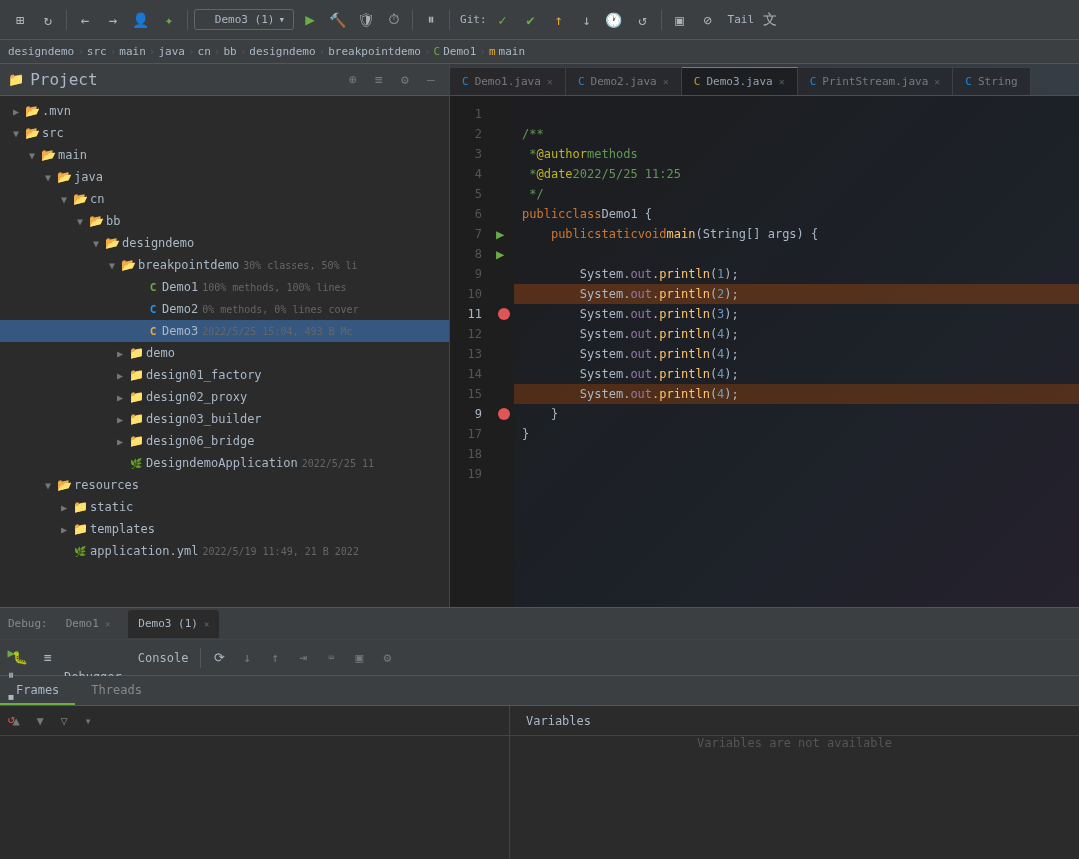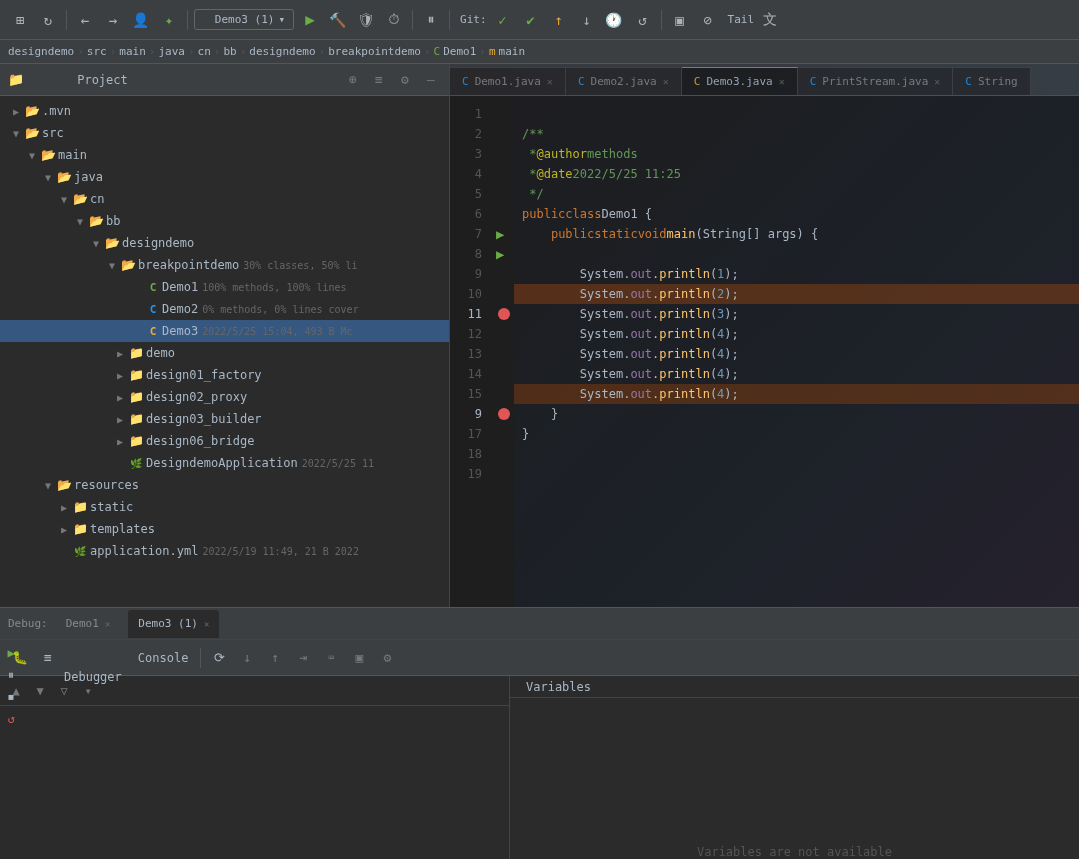--- a/index.html
+++ b/index.html
@@ -92,24 +92,23 @@
     #project-header {
       height: 32px;
       background: #3c3f41;
       display: flex;
       align-items: center;
       padding: 0 8px;
       gap: 6px;
       border-bottom: 1px solid #555;
     }
     .proj-title {
-      font-size: 12px;
+      font-size: 16px;
       color: #a9b7c6;
       flex: 1;
-      margin-left: 47px;
     }
     .proj-icon-btn {
       width: 20px;
       height: 20px;
       display: flex;
       align-items: center;
       justify-content: center;
       cursor: pointer;
       color: #777;
       font-size: 13px;
@@ -354,32 +353,32 @@
       justify-content: center;
       color: #555;
       font-size: 12px;
     }
     #variables-panel {
       flex: 1;
       display: flex;
       flex-direction: column;
     }
     #vars-header {
-      height: 22px;
+      height: 30px;
       display: flex;
       align-items: center;
       padding: 0 16px;
       border-bottom: 1px solid #444;
       font-size: 12px;
       color: #a9b7c6;
     }
     #vars-body {
       flex: 1;
       display: flex;
-      align-items: flex-end;
+      align-items: flex-start;
       justify-content: center;
       color: #555;
       font-size: 12px;
     }
 
     
     #left-icons {
       position: absolute;
       left: 0;
       top: 640px;
@@ -851,20 +850,28 @@
     <div class="toolbar-sep" style="margin-left:8px;"></div>
     <div class="debug-tool-icon" style="color:#a9b7c6;">⟳</div>
     <div class="debug-tool-icon">↓</div>
     <div class="debug-tool-icon">↑</div>
     <div class="debug-tool-icon">⇥</div>
     <div class="debug-tool-icon" style="font-size:10px;">⌨</div>
     <div class="debug-tool-icon">▣</div>
     <div class="debug-tool-icon">⚙</div>
   </div>
 
+  <div class="debug-tab-bar">
+    <div class="dtab active">
+      <span>Frames</span>
+    </div>
+    <div class="dtab">
+      <span>Threads</span>
+    </div>
+  </div>
 
   <div id="debug-content">
 
     <div id="frames-panel">
       <div id="frames-toolbar">
         <div class="frame-icon-btn">▲</div>
         <div class="frame-icon-btn">▼</div>
         <div class="frame-icon-btn">▽</div>
         <div class="frame-icon-btn">▾</div>
       </div>

